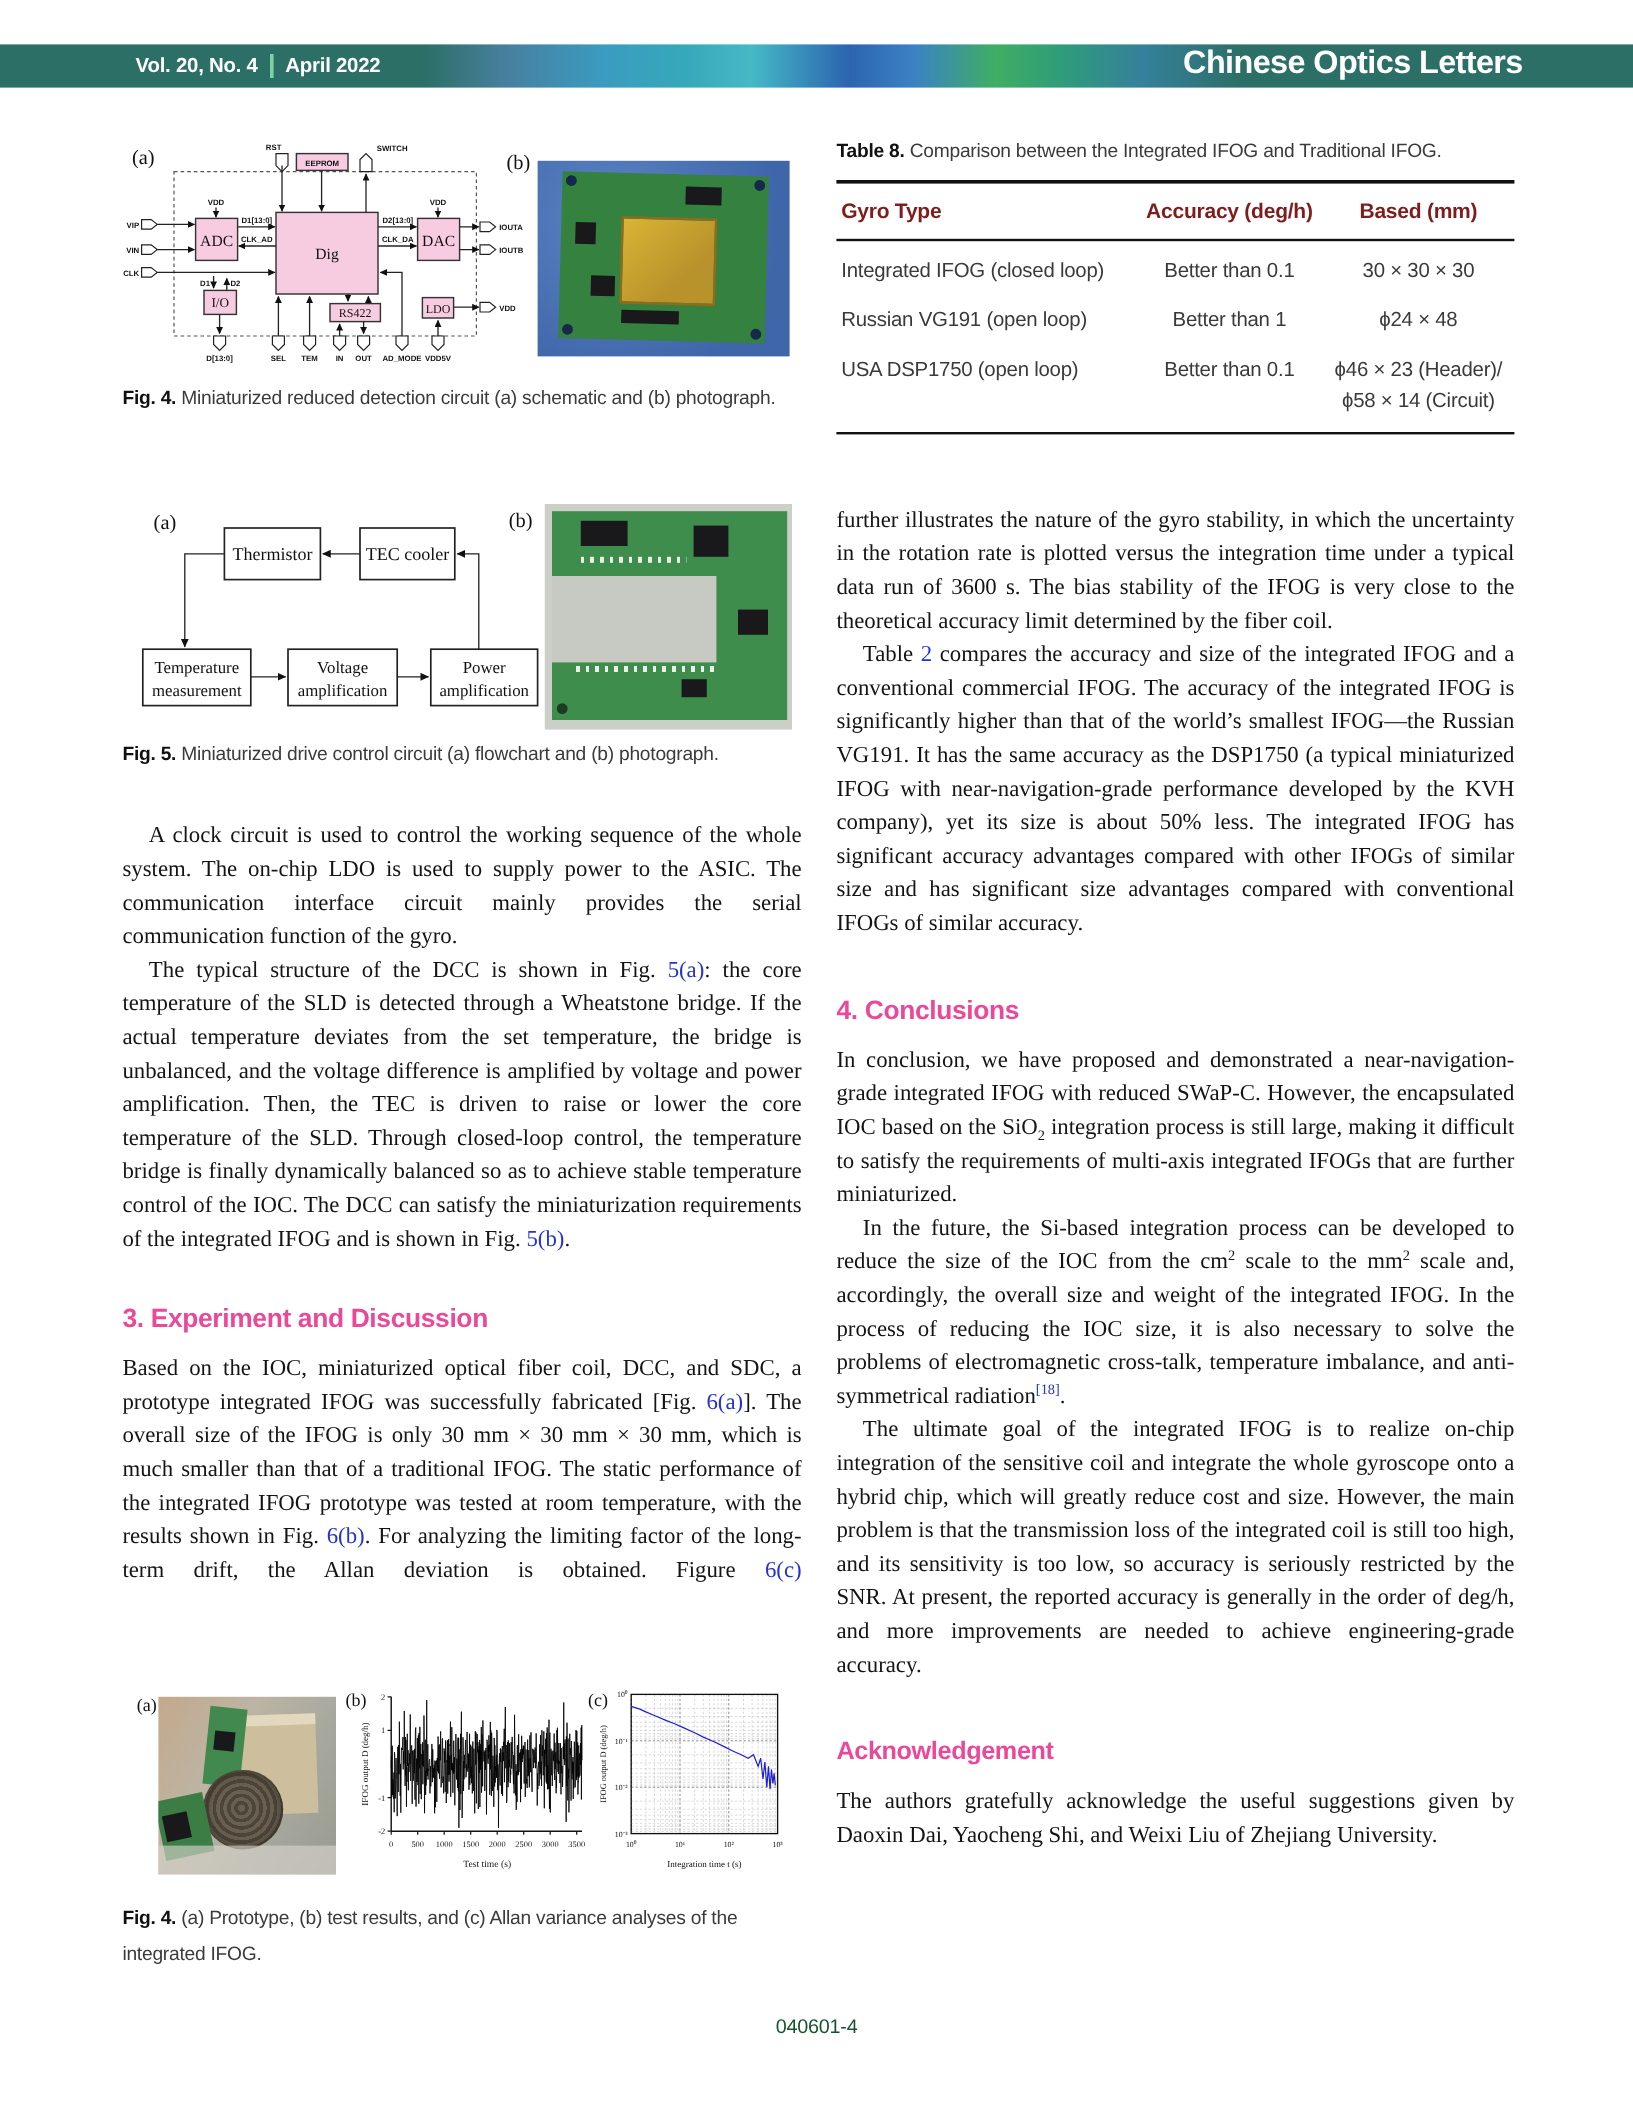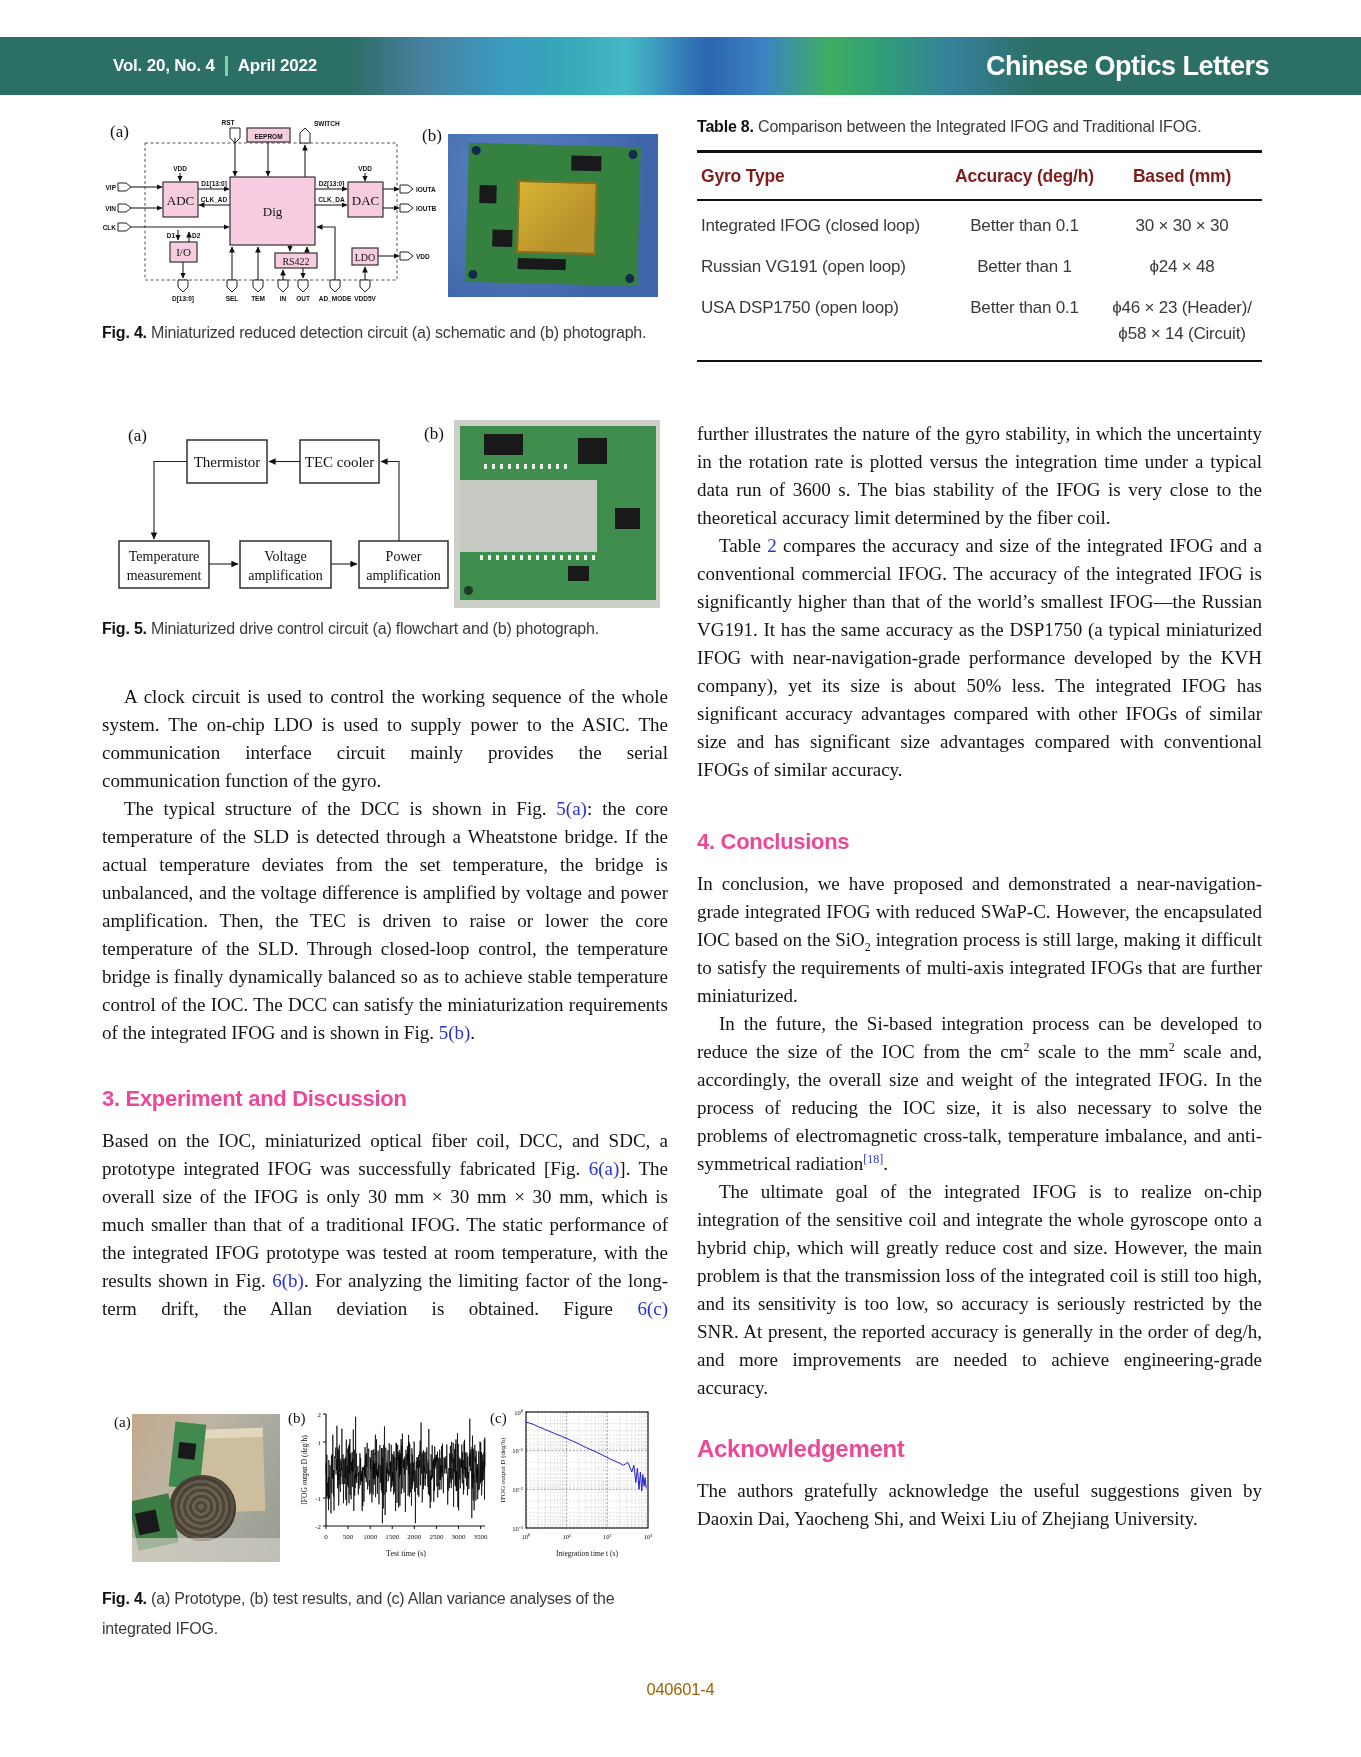--- a/index.html
+++ b/index.html
@@ -1,23 +1,23 @@
 <!DOCTYPE html>
 <html><head>
 <meta charset="utf-8">
 <style>
   html,body{margin:0;padding:0;background:#fff;}
   .page{position:relative;width:1361px;height:1757px;background:#fff;overflow:hidden;
         font-family:"Liberation Serif",serif;color:#141414;}
   
-  .hbar{position:absolute;left:0;top:37px;width:1361px;height:58px;
+  .hbar{position:absolute;left:0;top:37px;width:1361px;height:36px;
     background:linear-gradient(90deg,#2c6f67 0%,#2c6f67 26%,#47809f 31%,#3b9bc0 37%,
       #35a9b9 42%,#45b9c6 46%,#2c64b0 52%,#3b82c4 56%,#3fae62 61%,#2f9c7a 65%,
       #35809b 70%,#2c6f67 76%,#2c6f67 100%);
-    display:flex;align-items:center;justify-content:space-between;}
+    display:flex;justify-content:space-between;}
   .hleft{margin-left:113px;display:flex;align-items:center;gap:10px;
     font-family:"Liberation Sans",sans-serif;font-weight:bold;font-size:17px;color:#fff;letter-spacing:-0.2px;}
   .hsep{width:3px;height:20px;background:#7ed0a6;}
   .htitle{margin-right:92px;font-family:"Liberation Sans",sans-serif;font-weight:bold;
     font-size:27px;color:#fff;letter-spacing:-0.5px;}
   
   .col{position:absolute;width:566px;text-align:justify;font-size:19px;line-height:28px;}
   .para{margin:0;}
   .ind{text-indent:22px;}
   .jlast{text-align-last:justify;}
@@ -61,21 +61,21 @@
   .pcbb6{position:absolute;left:27%;top:6%;width:21%;height:44%;background:#41894e;transform:rotate(6deg);}
   .plate6{position:absolute;left:0;bottom:0;width:100%;height:16%;background:#d6d3c9;opacity:.65;}
   
   svg text{font-family:"Liberation Serif",serif;fill:#111;}
   .pin{fill:#fff;stroke:#222;stroke-width:1;}
   .blk{fill:#f8cce0;stroke:#333;stroke-width:1.2;}
   .wire{stroke:#222;stroke-width:1.1;fill:none;}
   .fcbox{fill:#fff;stroke:#222;stroke-width:1.4;}
   .tiny{font-family:"Liberation Sans",sans-serif;font-weight:bold;font-size:6.5px;}
   .pgnum{position:absolute;left:0;top:1680px;width:100%;text-align:center;
-    font-family:"Liberation Sans",sans-serif;font-size:16.5px;color:#a16207;letter-spacing:-0.2px;}
+    font-family:"Liberation Sans",sans-serif;font-size:16.5px;color:#14532d;letter-spacing:-0.2px;}
 </style>
 </head>
 <body>
 
 <div class="page">
 
   <div class="hbar">
     <div class="hleft">
       <span>Vol. 20, No. 4</span>
       <span class="hsep"></span>
@@ -409,18 +409,18 @@
     <div class="trule2" style="margin-top:10px;"></div>
   </div>
 
   <div class="col" style="left:697px;top:420px;width:565px;">
     <p class="para">further illustrates the nature of the gyro stability, in which the uncertainty in the rotation rate is plotted versus the integration time under a typical data run of 3600 s. The bias stability of the IFOG is very close to the theoretical accuracy limit determined by the fiber coil.</p>
     <p class="para ind"><span>Table </span><span class="lnk">2</span><span> compares the accuracy and size of the integrated IFOG and a conventional commercial IFOG. The accuracy of the integrated IFOG is significantly higher than that of the world’s smallest IFOG—the Russian VG191. It has the same accuracy as the DSP1750 (a typical miniaturized IFOG with near-navigation-grade performance developed by the KVH company), yet its size is about 50% less. The integrated IFOG has significant accuracy advantages compared with other IFOGs of similar size and has significant size advantages compared with conventional IFOGs of similar accuracy.</span></p>
     <h2 class="shead" style="margin-top:44px;">4. Conclusions</h2>
     <p class="para"><span>In conclusion, we have proposed and demonstrated a near-navigation-grade integrated IFOG with reduced SWaP-C. However, the encapsulated IOC based on the SiO</span><sub>2</sub><span> integration process is still large, making it difficult to satisfy the requirements of multi-axis integrated IFOGs that are further miniaturized.</span></p>
     <p class="para ind"><span>In the future, the Si-based integration process can be developed to reduce the size of the IOC from the cm</span><sup>2</sup><span> scale to the mm</span><sup>2</sup><span> scale and, accordingly, the overall size and weight of the integrated IFOG. In the process of reducing the IOC size, it is also necessary to solve the problems of electromagnetic cross-talk, temperature imbalance, and anti-symmetrical radiation</span><sup class="lnk">[18]</sup><span>.</span></p>
     <p class="para ind">The ultimate goal of the integrated IFOG is to realize on-chip integration of the sensitive coil and integrate the whole gyroscope onto a hybrid chip, which will greatly reduce cost and size. However, the main problem is that the transmission loss of the integrated coil is still too high, and its sensitivity is too low, so accuracy is seriously restricted by the SNR. At present, the reported accuracy is generally in the order of deg/h, and more improvements are needed to achieve engineering-grade accuracy.</p>
-    <h2 class="shead" style="margin-top:33px;font-size:24px;">Acknowledgement</h2>
+    <h2 class="shead" style="margin-top:44px;font-size:21px;">Acknowledgement</h2>
     <p class="para">The authors gratefully acknowledge the useful suggestions given by Daoxin Dai, Yaocheng Shi, and Weixi Liu of Zhejiang University.</p>
   </div>
 
   <div class="pgnum">040601-4</div>
 </div>
 
 </body></html>

